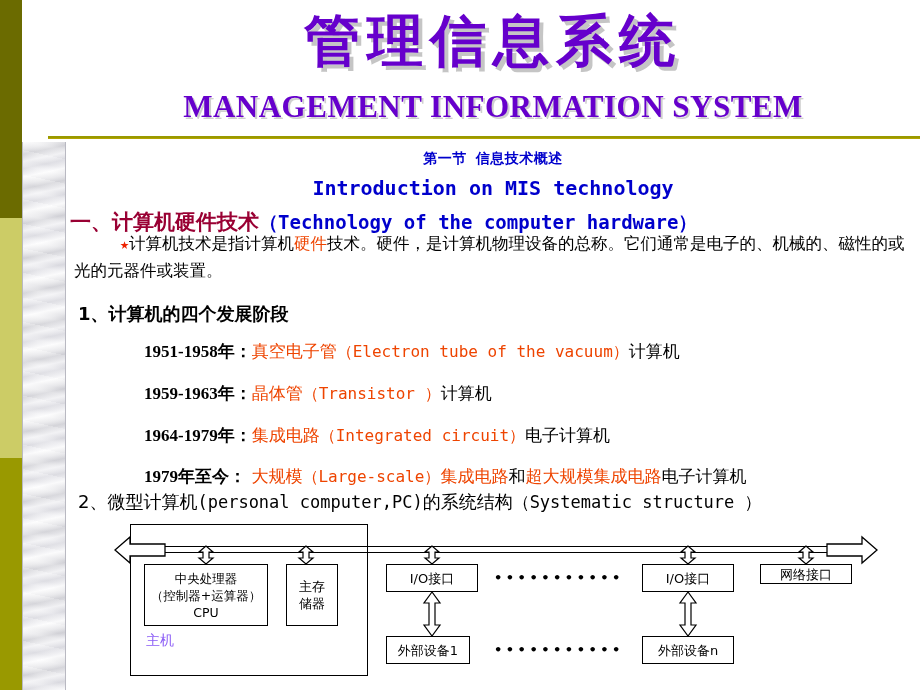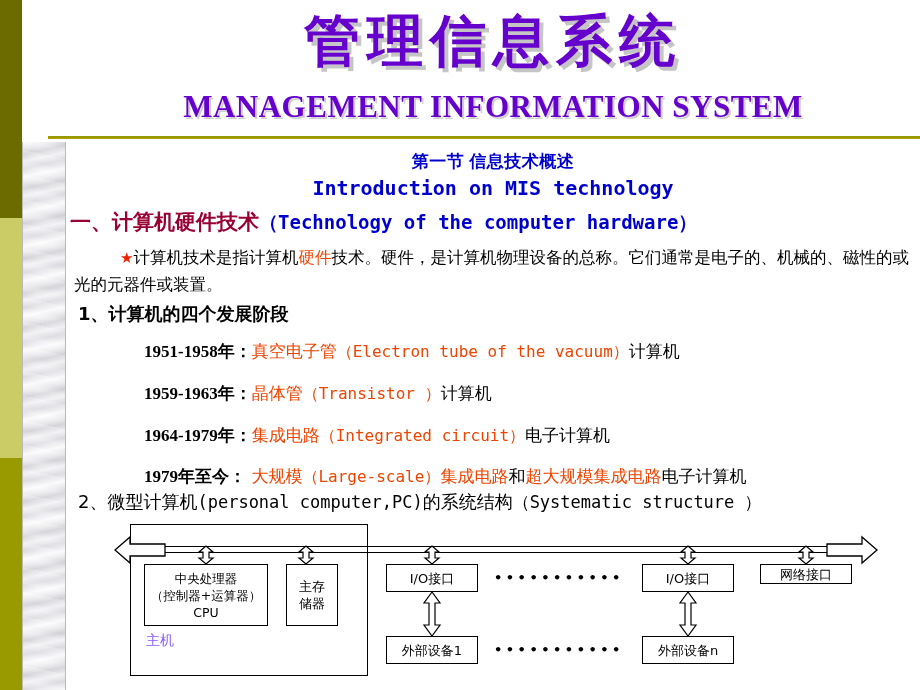--- a/index.html
+++ b/index.html
@@ -104,23 +104,23 @@
   
   #content {
     position: absolute;
     left: 66px; top: 142px;
     width: 854px; height: 548px;
   }
   .ctr { text-align: center; }
 
   #sec-head-cn {
     position: absolute; left: 0; top: 8px; width: 854px;
-    font-family: Liberation Sans, sans-serif;
-    font-weight: bold;
-    font-size: 17px;
+    font-family: Liberation Mono, monospace;
+    font-weight: bold;
+    font-size: 14px;
     color: #0000cc;
     letter-spacing: 0.5px;
   }
   #sec-head-en {
     position: absolute; left: 0; top: 34px; width: 854px;
     font-family: "DejaVu Sans Mono", "Liberation Mono", monospace;
     font-weight: bold;
     font-size: 20px;
     color: #0000cc;
   }
@@ -133,23 +133,23 @@
     white-space: nowrap;
   }
   #topic1 .cn { color: #990033; }
   #topic1 .en {
     color: #0000cc;
     font-family: "DejaVu Sans Mono", "Liberation Mono", monospace;
     font-size: 19px;
   }
 
   #para1 {
-    position: absolute; left: 8px; top: 102px;
+    position: absolute; left: 8px; top: 90px;
     width: 836px;
-    font-family: Liberation Sans, sans-serif;
+    font-family: Liberation Mono, monospace;
     font-size: 16.5px;
     line-height: 26px;
     color: #000000;
     text-indent: 46px;
   }
   #para1 .star { color: #ee2200; font-size: 15px; }
   #para1 .hl { color: #ee4400; }
 
   #item1 {
     position: absolute; left: 12px; top: 160px;
@@ -228,21 +228,21 @@
     left: 24px; top: 108px;
     font-family: "DejaVu Sans", "Liberation Sans", sans-serif;
     font-size: 14px;
     color: #8b5cf6;
   }
   #cpu-box   { left: 22px;  top: 40px; width: 124px; height: 62px; font-size: 12.5px; }
   #mem-box   { left: 158px; top: 40px; width: 52px;  height: 62px; margin-left: 6px; }
   #io1-box   { left: 264px; top: 40px; width: 92px;  height: 28px; }
   #ion-box   { left: 520px; top: 40px; width: 92px;  height: 28px; }
   #net-box   { left: 638px; top: 40px; width: 92px;  height: 20px; }
-  #ext1-box  { left: 264px; top: 112px; width: 92px; height: 28px; }
+  #ext1-box  { left: 264px; top: 112px; width: 84px; height: 28px; }
   #extn-box  { left: 520px; top: 112px; width: 92px; height: 28px; }
 
   
   #bus-line {
     position: absolute;
     left: 22px; top: 22px;
     width: 710px; height: 7px;
     border-top: 1px solid #000;
     border-bottom: 1px solid #000;
     box-sizing: border-box;

